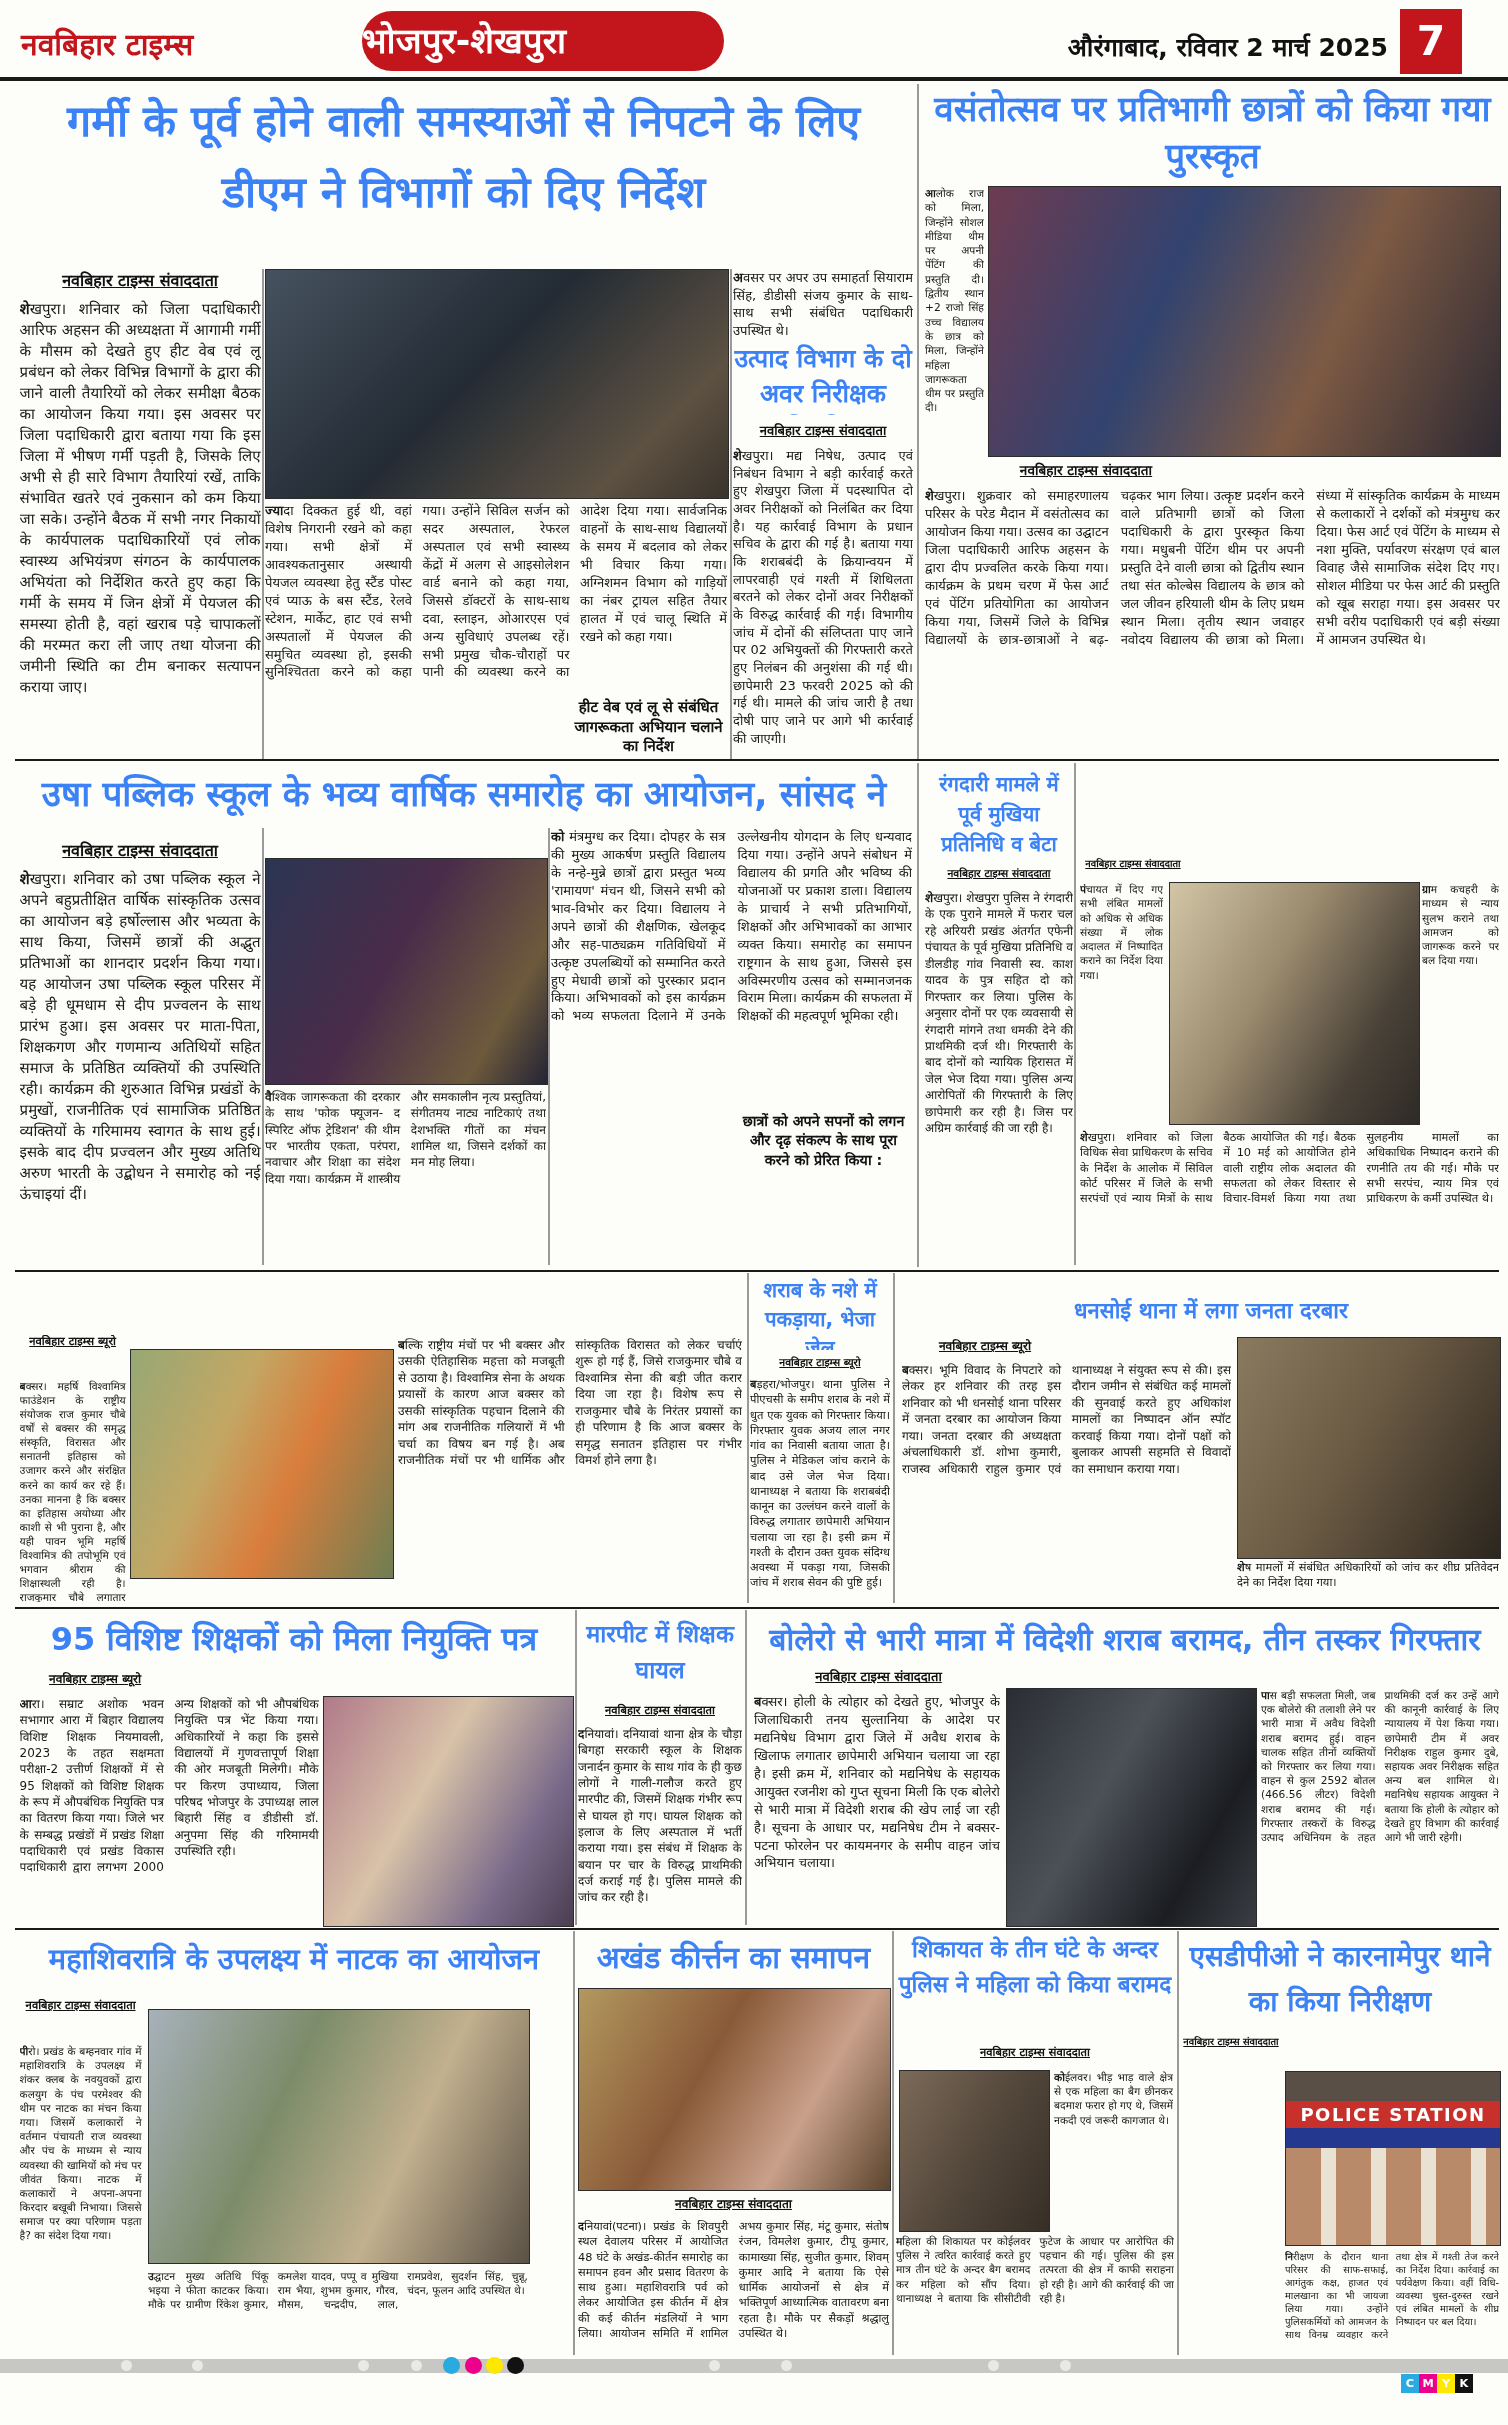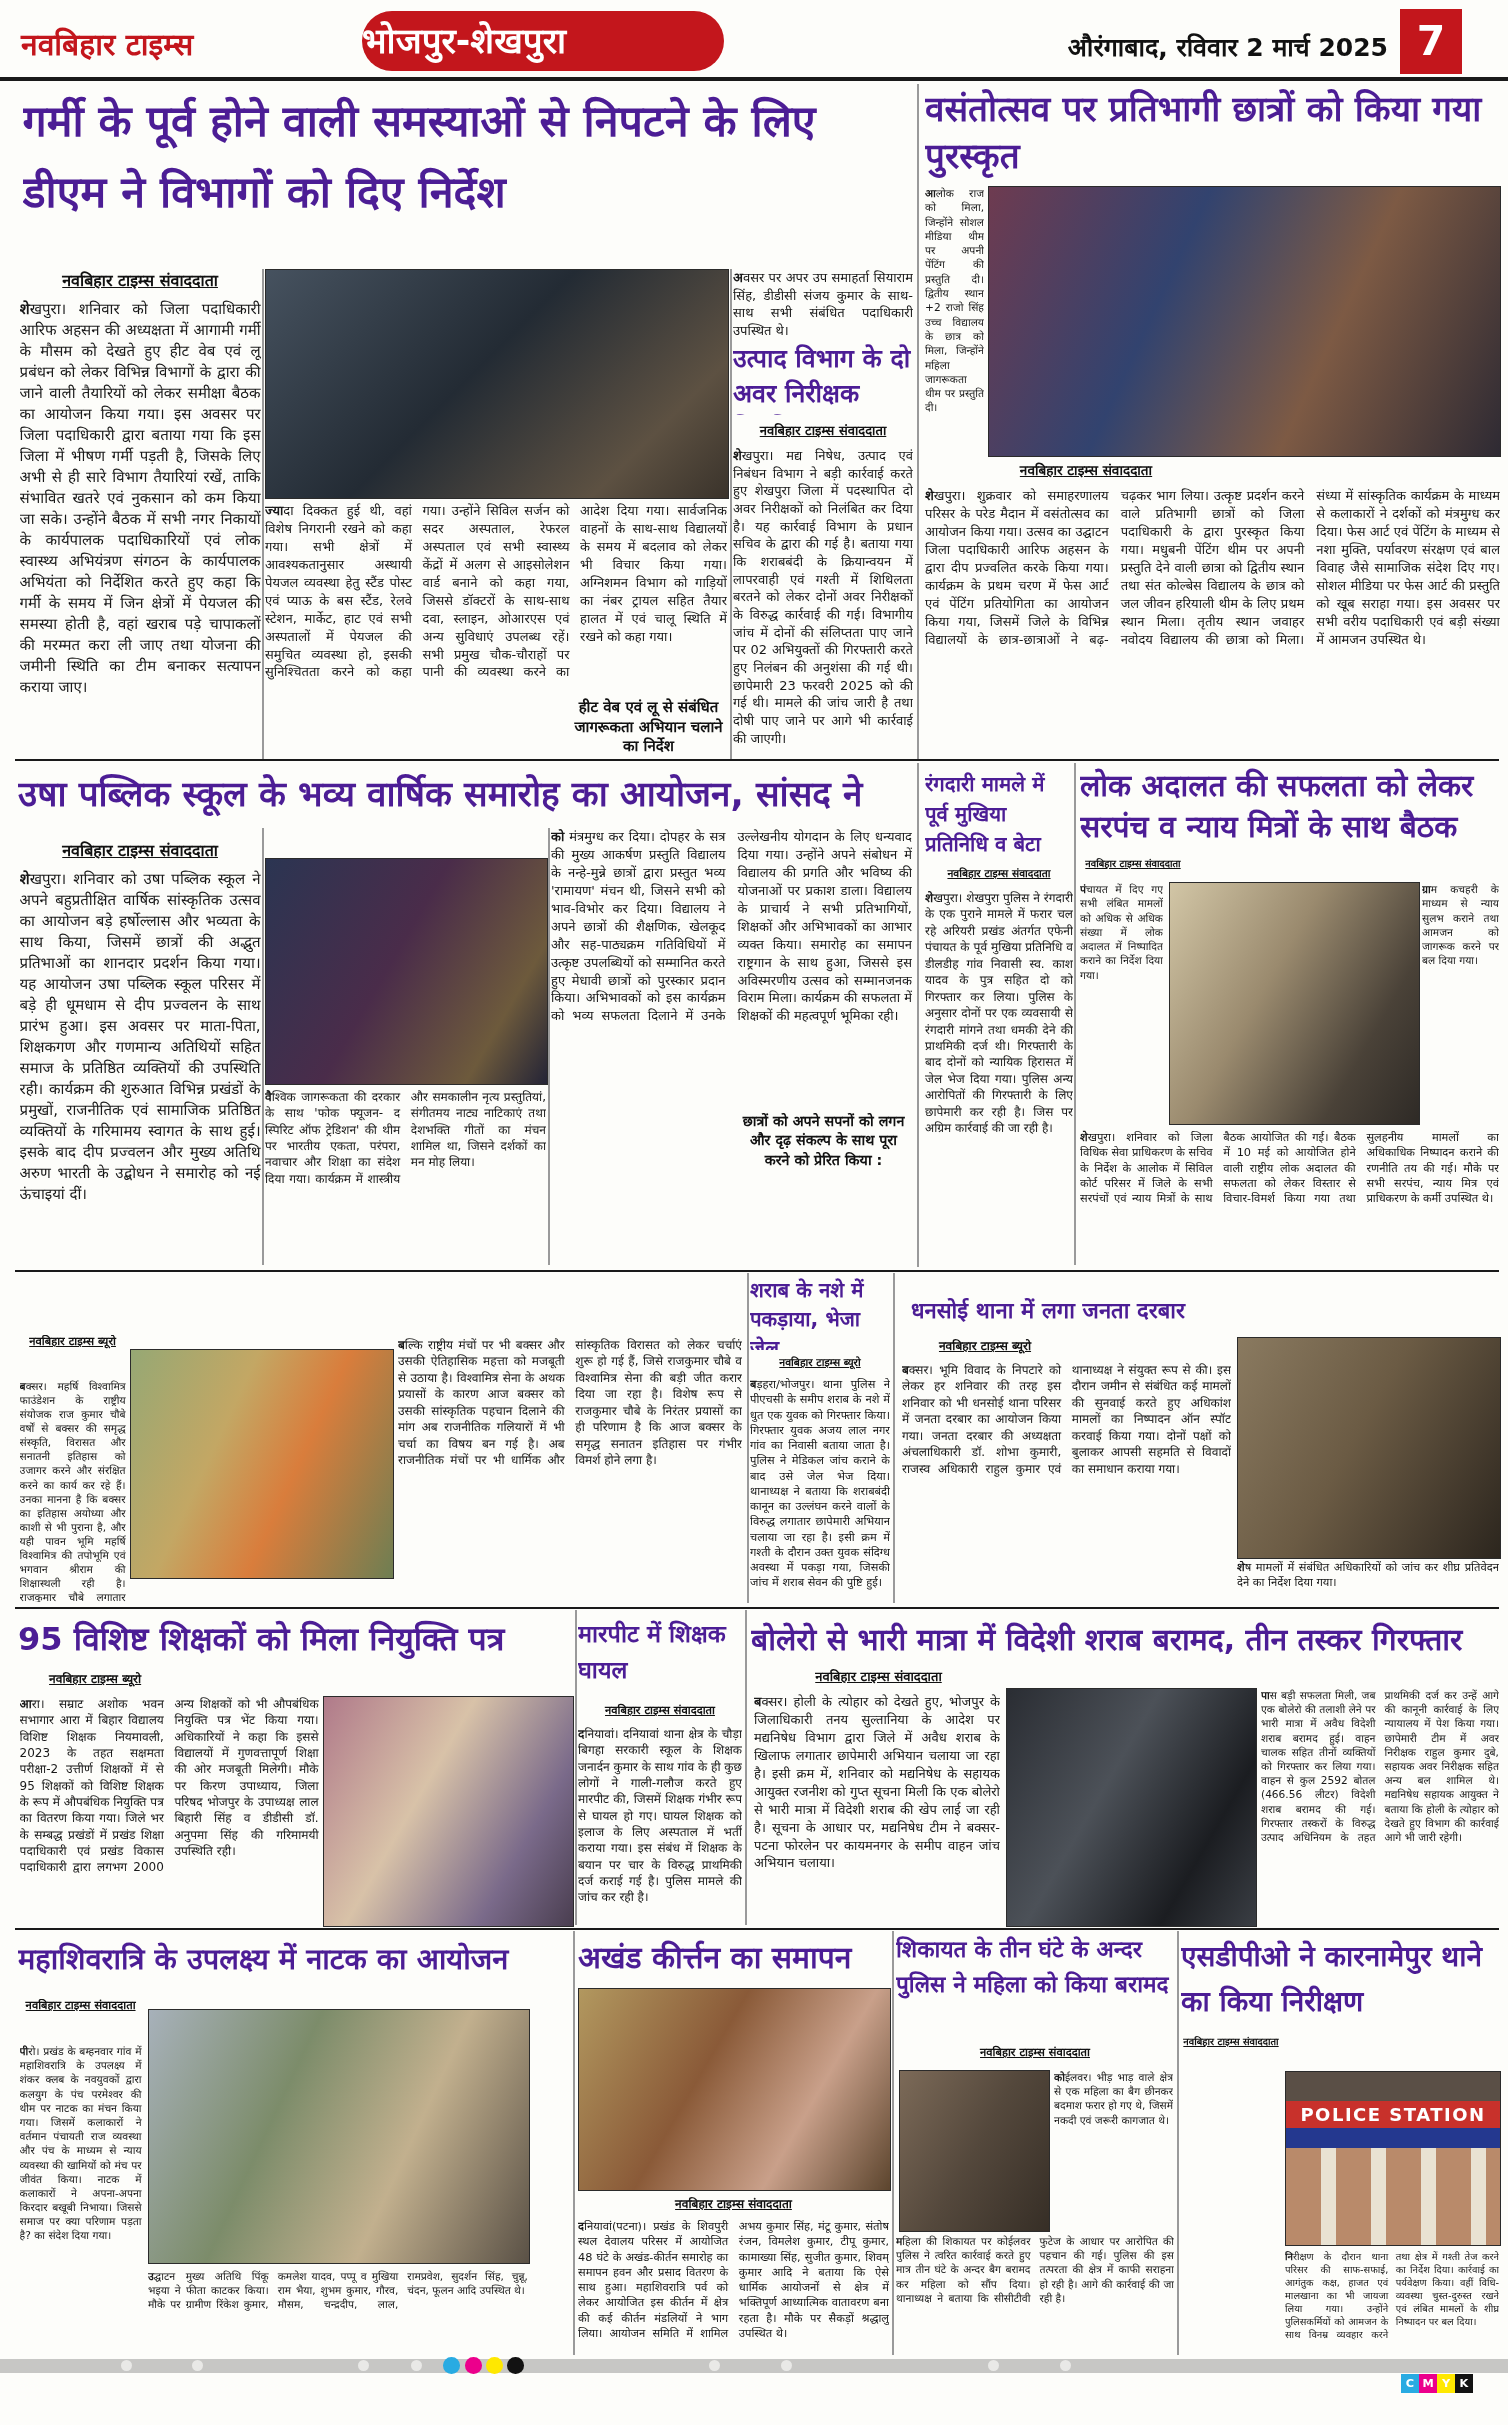--- a/index.html
+++ b/index.html
@@ -1,19 +1,19 @@
 <!DOCTYPE html>
 <html style="font-size:12px"><head>
 <meta charset="utf-8">
 <style>
   html,body{margin:0;padding:0;background:#e8e8e4;}
   .page{position:relative;width:1508px;height:2426px;background:#fdfdfa;margin:0 auto;
         font-family:"DejaVu Sans","Liberation Sans",sans-serif;color:#111;overflow:hidden;}
   .abs{position:absolute;}
-  .hl{font-weight:800;color:#4c1d95;overflow:hidden;}
+  .hl{font-weight:800;text-align:center;color:#3b82f6;overflow:hidden;}
   .byl{font-weight:700;text-align:center;text-decoration:underline;white-space:nowrap;overflow:hidden;}
   .byl.wrap{white-space:normal;}
   .bt{text-align:justify;overflow:hidden;color:#181818;word-break:break-word;}
   .bt::first-letter{font-weight:bold;}
   .sub{font-weight:800;text-align:center;background:#fdfdfa;overflow:hidden;}
   .photo{border:1.5px solid #2b2b2b;overflow:hidden;}
   .vr{width:1.5px;background:#9a9a9a;}
   .hr{background:#1a1a1a;}
   .red{color:#c3161c;}
   .pill{background:#c3161c;border-radius:30px;color:#fff;font-weight:800;text-align:left;}
@@ -72,21 +72,20 @@
   <div class="abs sub" style="left:736px;top:1112px;width:175px;height:78px;font-size:14.3px;line-height:1.35;">छात्रों को अपने सपनों को लगन और दृढ़ संकल्प के साथ पूरा करने को प्रेरित किया :</div>
   <div class="abs vr" style="left:262px;top:828px;height:437px;"></div>
   <div class="abs vr" style="left:548px;top:828px;height:437px;"></div>
   <div class="abs vr" style="left:917px;top:763px;height:504px;"></div>
 
   <div class="abs hl" style="left:925px;top:769px;width:148px;height:91px;font-size:20.4px;line-height:30px;">रंगदारी मामले में पूर्व मुखिया प्रतिनिधि व बेटा गिरफ्तार</div>
   <div class="abs byl" style="left:925px;top:866px;width:148px;height:21px;font-size:10.6px;">नवबिहार टाइम्स संवाददाता</div>
   <div class="abs bt" style="left:925px;top:890px;width:148px;height:376px;font-size:12px;line-height:1.37;">शेखपुरा। शेखपुरा पुलिस ने रंगदारी के एक पुराने मामले में फरार चल रहे अरियरी प्रखंड अंतर्गत एफेनी पंचायत के पूर्व मुखिया प्रतिनिधि व डीलडीह गांव निवासी स्व. काश यादव के पुत्र सहित दो को गिरफ्तार कर लिया। पुलिस के अनुसार दोनों पर एक व्यवसायी से रंगदारी मांगने तथा धमकी देने की प्राथमिकी दर्ज थी। गिरफ्तारी के बाद दोनों को न्यायिक हिरासत में जेल भेज दिया गया। पुलिस अन्य आरोपितों की गिरफ्तारी के लिए छापेमारी कर रही है। जिस पर अग्रिम कार्रवाई की जा रही है।</div>
   <div class="abs vr" style="left:1074px;top:763px;height:502px;"></div>
 
-  <div class="abs hl" style="left:1080px;top:765px;width:419px;height:83px;font-size:30px;line-height:41px;">लोक अदालत की सफलता को लेकर सरपंच व न्याय मित्रों के साथ बैठक</div>
   <div class="abs byl" style="left:1080px;top:857px;width:106px;height:19.6px;font-size:9.8px;">नवबिहार टाइम्स संवाददाता</div>
   <div class="abs bt" style="left:1080px;top:882px;width:83px;height:241px;font-size:10.6px;line-height:1.35;">पंचायत में दिए गए सभी लंबित मामलों को अधिक से अधिक संख्या में लोक अदालत में निष्पादित कराने का निर्देश दिया गया।</div>
   <div class="abs photo" style="left:1169px;top:882px;width:249px;height:241px;background:linear-gradient(120deg,#d2c6a6 0%,#9a8a6e 40%,#4a4238 75%,#2e2a26 100%);"></div>
   <div class="abs bt" style="left:1422px;top:882px;width:77px;height:241px;font-size:10.6px;line-height:1.35;">ग्राम कचहरी के माध्यम से न्याय सुलभ कराने तथा आमजन को जागरूक करने पर बल दिया गया।</div>
   <div class="abs bt" style="left:1080px;top:1130px;width:419px;height:136px;font-size:11.3px;line-height:1.36;column-count:3;column-gap:10.6px;">शेखपुरा। शनिवार को जिला विधिक सेवा प्राधिकरण के सचिव के निर्देश के आलोक में सिविल कोर्ट परिसर में जिले के सभी सरपंचों एवं न्याय मित्रों के साथ बैठक आयोजित की गई। बैठक में 10 मई को आयोजित होने वाली राष्ट्रीय लोक अदालत की सफलता को लेकर विस्तार से विचार-विमर्श किया गया तथा सुलहनीय मामलों का अधिकाधिक निष्पादन कराने की रणनीति तय की गई। मौके पर सभी सरपंच, न्याय मित्र एवं प्राधिकरण के कर्मी उपस्थित थे।</div>
 
   <div class="abs hr" style="left:15px;top:1270px;width:1484px;height:2.3px;"></div>
 
   <div class="abs byl wrap" style="left:19.6px;top:1335px;width:106px;height:41px;font-size:11.3px;line-height:1.3;">नवबिहार टाइम्स ब्यूरो</div>
   <div class="abs bt" style="left:19.6px;top:1379px;width:106px;height:223px;font-size:10.6px;line-height:1.33;">बक्सर। महर्षि विश्वामित्र फाउंडेशन के राष्ट्रीय संयोजक राज कुमार चौबे वर्षों से बक्सर की समृद्ध संस्कृति, विरासत और सनातनी इतिहास को उजागर करने और संरक्षित करने का कार्य कर रहे हैं। उनका मानना है कि बक्सर का इतिहास अयोध्या और काशी से भी पुराना है, और यही पावन भूमि महर्षि विश्वामित्र की तपोभूमि एवं भगवान श्रीराम की शिक्षास्थली रही है। राजकुमार चौबे लगातार जनता के बीच जाकर उन्हें इस ऐतिहासिक विरासत के बारे में जागरूक करते आ रहे हैं। उन्होंने न केवल स्थानीय स्तर पर</div>

